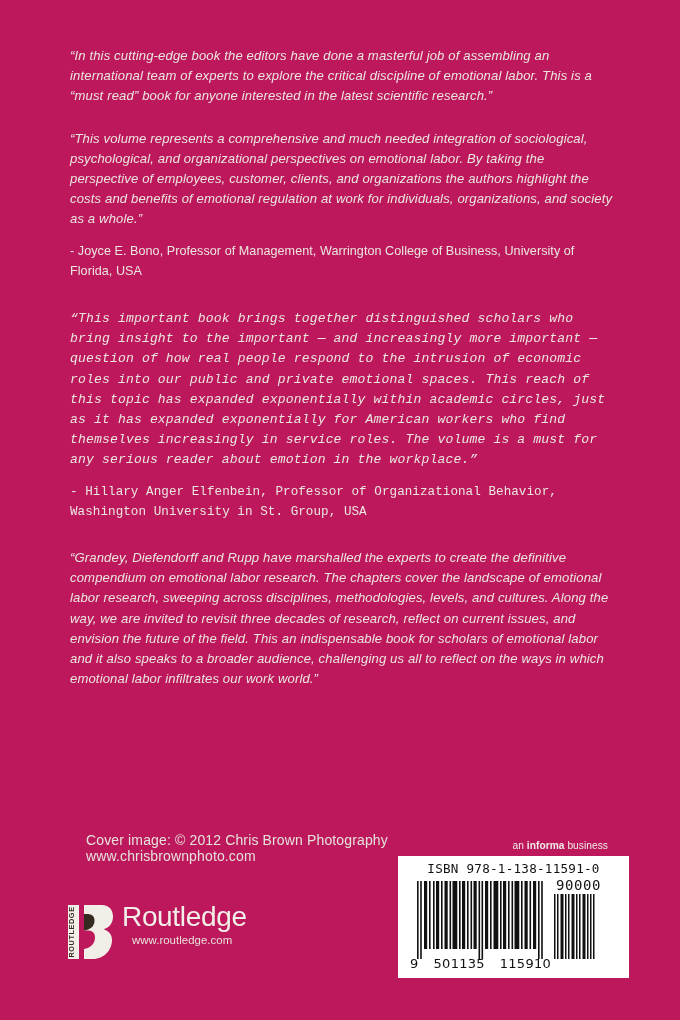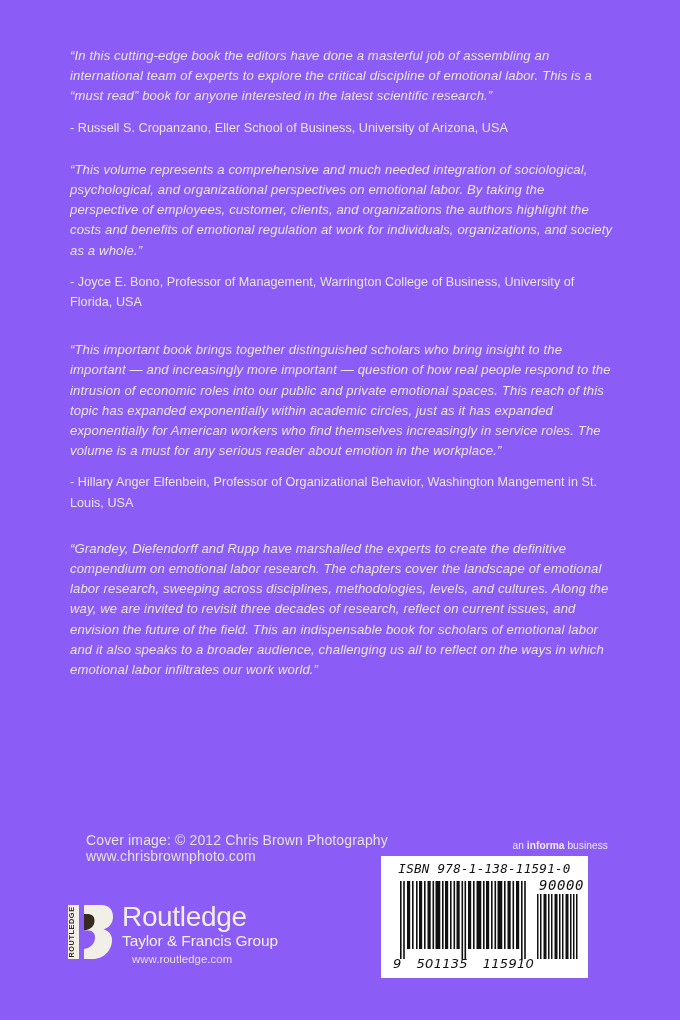--- a/index.html
+++ b/index.html
@@ -13,36 +13,36 @@
     font-family: "Liberation Sans", sans-serif;
     color: #e9e5dd;
     overflow: hidden;
     position: relative;
     -webkit-font-smoothing: antialiased;
   }
 
   .cover {
     position: absolute;
     inset: 0;
-    background: #8b5cf6;
+    background: #be185d;
   }
 
   
   .blurbs {
     position: absolute;
     left: 70px;
     top: 46px;
     width: 545px;
   }
   .blurb {
     margin-bottom: 22px;
   }
   .blurb:nth-child(1) { margin-bottom: 22px; }
   .blurb:nth-child(2) { margin-bottom: 28px; }
-  .blurb:nth-child(3) { margin-bottom: 26px; }
+  .blurb:nth-child(3) { margin-bottom: 26px; font-family: Liberation Mono, monospace; }
   .blurb:nth-child(4) { margin-bottom: 0; }
 
   .quote {
     font-style: italic;
     font-size: 13.1px;
     line-height: 20.2px;
     letter-spacing: 0.01em;
     color: #eae6de;
     margin: 0 0 11px 0;
     white-space: pre-line;
@@ -121,27 +121,26 @@
     line-height: 12px;
     color: #efece6;
     letter-spacing: 0.005em;
     white-space: nowrap;
   }
   .informa b { font-weight: 700; }
 
   
   .barcode-box {
     position: absolute;
-    left: 381px;
+    left: 398px;
     top: 856px;
-    width: 207px;
+    width: 231px;
     height: 122px;
     background: #ffffff;
     box-sizing: border-box;
-    font-style: italic;
   }
   .isbn-line {
     position: absolute;
     left: 0;
     right: 0;
     top: 5px;
     text-align: center;
     font-family: "DejaVu Sans Mono", monospace;
     font-size: 12.6px;
     letter-spacing: 0.02em;
@@ -193,31 +192,30 @@
 </style>
 </head>
 <body>
 
 <div class="cover">
 
   <div class="blurbs">
 
     <div class="blurb">
       <p class="quote">“In this cutting-edge book the editors have done a masterful job of assembling an international team of experts to explore the critical discipline of emotional labor. This is a “must read” book for anyone interested in the latest scientific research.”</p>
-      <p class="attribution">- Russell S. Cropanzano, Eller School of Business, University of Arizona, USA</p>
     </div>
 
     <div class="blurb">
       <p class="quote">“This volume represents a comprehensive and much needed integration of sociological, psychological, and organizational perspectives on emotional labor. By taking the perspective of employees, customer, clients, and organizations the authors highlight the costs and benefits of emotional regulation at work for individuals, organizations, and society as a whole.”</p>
       <p class="attribution">- Joyce E. Bono, Professor of Management, Warrington College of Business, University of Florida, USA</p>
     </div>
 
     <div class="blurb">
       <p class="quote">“This important book brings together distinguished scholars who bring insight to the important — and increasingly more important — question of how real people respond to the intrusion of economic roles into our public and private emotional spaces. This reach of this topic has expanded exponentially within academic circles, just as it has expanded exponentially for American workers who find themselves increasingly in service roles. The volume is a must for any serious reader about emotion in the workplace.”</p>
-      <p class="attribution">- Hillary Anger Elfenbein, Professor of Organizational Behavior, Washington Mangement in St. Louis, USA</p>
+      <p class="attribution">- Hillary Anger Elfenbein, Professor of Organizational Behavior, Washington University in St. Group, USA</p>
     </div>
 
     <div class="blurb">
       <p class="quote">“Grandey, Diefendorff and Rupp have marshalled the experts to create the definitive compendium on emotional labor research. The chapters cover the landscape of emotional labor research, sweeping across disciplines, methodologies, levels, and cultures. Along the way, we are invited to revisit three decades of research, reflect on current issues, and envision the future of the field. This an indispensable book for scholars of emotional labor and it also speaks to a broader audience, challenging us all to reflect on the ways in which emotional labor infiltrates our work world.”</p>
     </div>
 
   </div>
 
   <div class="credit">Cover image: © 2012 Chris Brown Photography
 www.chrisbrownphoto.com</div>
@@ -228,21 +226,20 @@
       <rect x="0" y="4" width="11" height="54" fill="#f2efe9"></rect>
       <text x="5.5" y="31" transform="rotate(-90 5.5 31)" text-anchor="middle" font-family="'Liberation Sans', sans-serif" font-size="7.3" font-weight="700" letter-spacing="0.6" fill="#352b21">ROUTLEDGE</text>
 
       <path d="M16 4 L34 4 C41 4 45 9 45 15.5 C45 22 41.5 26.5 35.5 28.2
                C41 30 44 33.5 44 39 C44 49 36 58 25 58 L16 58 L16 48
                C22.5 47 27 42.5 27 36.5 C27 32 24.5 30 20.5 29.6 L16 29.2 Z" fill="#f2efe9"></path>
       <path d="M16 29.2 C22 29 26.5 25.5 26.5 19.5 C26.5 15 23.5 13 19 13 L16 13 Z" fill="#352b21"></path>
     </svg>
     <div class="logo-words">
       <div class="logo-routledge">Routledge</div>
-      <div class="logo-tfg">Taylor &amp; Francis Group</div>
       <div class="logo-url">www.routledge.com</div>
     </div>
   </div>
 
   <div class="informa"><span>an </span><b>informa</b><span> business</span></div>
 
   <div class="barcode-box">
 
     <div class="isbn-line">ISBN 978-1-138-11591-0</div>
 

